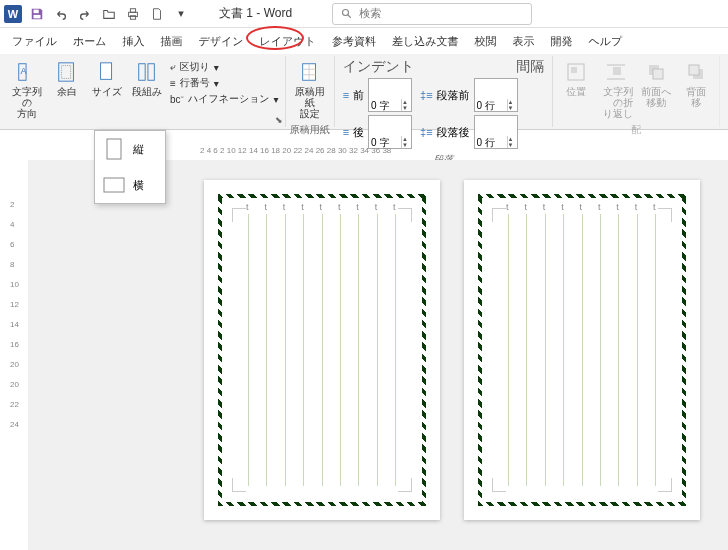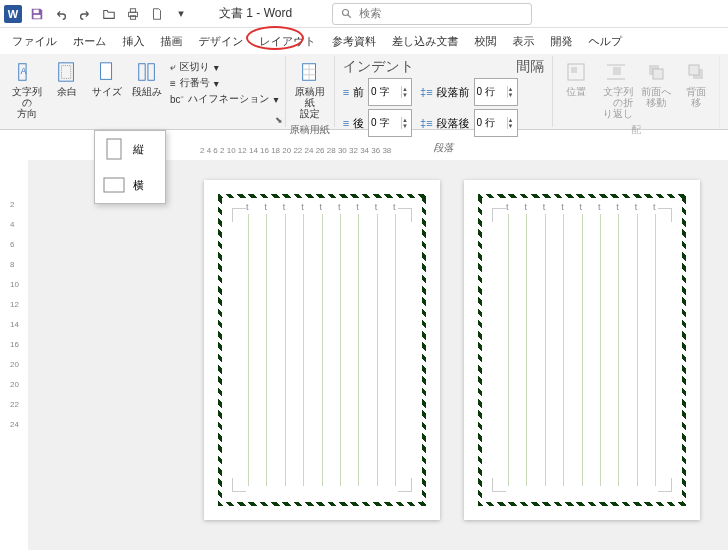--- a/index.html
+++ b/index.html
@@ -19,21 +19,21 @@
 .red-circle { position: absolute; border: 2px solid #e03030; border-radius: 50%; pointer-events: none; }
 
 .ribbon { height: 76px; background: #f3f3f3; border-bottom: 1px solid #d0d0d0; display: flex; padding: 2px 4px; }
 .ribbon-group { border-right: 1px solid #ddd; padding: 2px 4px; display: flex; flex-direction: column; justify-content: space-between; align-items: center; position: relative; }
 .group-label { font-size: 10px; color: #666; text-align: center; margin-top: auto; padding-top: 2px; }
 .rg-content { display: flex; gap: 2px; align-items: flex-start; flex: 1; }
 .big-btn { display: flex; flex-direction: column; align-items: center; justify-content: flex-start; width: 38px; padding: 2px; font-size: 10px; color: #333; text-align: center; line-height: 1.1; }
 .big-btn .ico { width: 24px; height: 24px; margin-bottom: 2px; display: flex; align-items: center; justify-content: center; }
 .small-list { display: flex; flex-direction: column; gap: 2px; font-size: 10px; color: #333; padding: 2px; }
 .small-row { display: flex; align-items: center; gap: 4px; white-space: nowrap; }
-.spin { display: inline-flex; align-items: center; border: 1px solid #aaa; background: #fff; height: 28px; }
+.spin { display: inline-flex; align-items: flex-end; border: 1px solid #aaa; background: #fff; height: 34px; }
 .spin input { width: 32px; border: none; font-size: 10px; padding: 0 2px; text-align: left; }
 .spin .arrows { width: 10px; display: flex; flex-direction: column; font-size: 6px; color: #555; line-height: 1; border-left: 1px solid #ccc; }
 .disabled { opacity: 0.45; }
 
 .dropdown-panel { position: absolute; top: 130px; left: 94px; width: 72px; background: #fff; border: 1px solid #bbb; box-shadow: 2px 2px 6px rgba(0,0,0,0.2); z-index: 10; }
 .dd-item { display: flex; align-items: center; gap: 8px; padding: 6px 8px; font-size: 11px; }
 .dd-item .ico { width: 22px; height: 24px; display: flex; align-items: center; justify-content: center; }
 
 .ruler-h { position: absolute; top: 146px; left: 200px; right: 0; height: 14px; font-size: 8px; color: #888; white-space: nowrap; overflow: hidden; }
 .ruler-v { position: absolute; top: 200px; left: 10px; width: 14px; font-size: 8px; color: #888; display: flex; flex-direction: column; gap: 11px; }

